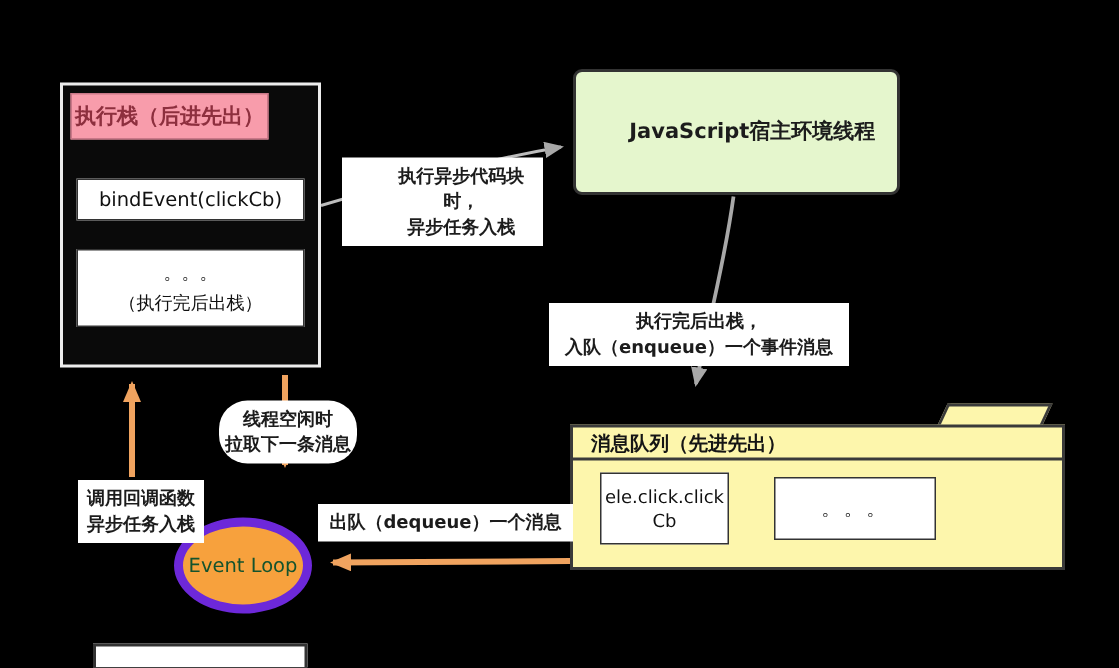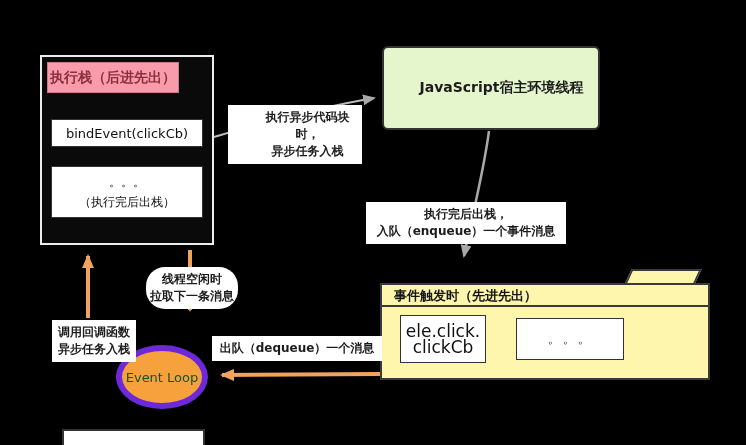--- a/index.html
+++ b/index.html
@@ -32,21 +32,21 @@
               display:flex; align-items:center; justify-content:center; z-index:2;padding-left:21px; }
 
   
   .queue-tab { position:absolute; left:628px; top:269px; width:70px; height:16px;
                background:var(--queue-yellow,#fdf6ac); border:2px solid #3a3a3a; border-bottom:none;
                transform:skewX(-25deg); z-index:2; }
   .queue-body { position:absolute; left:380px; top:283px; width:330px; height:97px;
                 background:var(--queue-yellow,#fdf6ac); border:2px solid #3a3a3a; z-index:3; }
   .queue-title { position:absolute; left:12px; top:2px; font-size:13px; font-weight:bold; color:#151515; }
   .queue-rule { position:absolute; left:0; right:0; top:20px; height:2px; background:#3a3a3a; }
-  .queue-item1 { left:18px; top:30px; width:86px; height:48px; font-size:17px;
+  .queue-item1 { left:18px; top:30px; width:86px; height:48px; font-size:12px;
                  word-break:break-all; line-height:16px; padding:2px; }
   .queue-item2 { left:134px; top:33px; width:108px; height:42px; font-size:13px; letter-spacing:2px; }
 
   
   .event-loop { position:absolute; left:116px; top:345px; width:92px; height:64px;
                 background:var(--loop-orange,#f7a13d); border:6px solid #6d28d9; border-radius:50%;
                 color:#14532d; font-size:13px; display:flex; align-items:center; justify-content:center;
                 z-index:2; }
 
   
@@ -98,21 +98,21 @@
       <span>（执行完后出栈）</span>
     </div>
   </div>
 
   <div class="host-box">
     <span>JavaScript宿主环境线程</span>
   </div>
 
   <div class="queue-tab"></div>
   <div class="queue-body">
-    <div class="queue-title">事件触发时（先进先出）</div>
+    <div class="queue-title">消息队列（先进先出）</div>
     <div class="queue-rule"></div>
     <div class="white-box queue-item1">
       <span>ele.click.clickCb</span>
     </div>
     <div class="white-box queue-item2">
       <span>。。。</span>
     </div>
   </div>
 
   <div class="event-loop">

